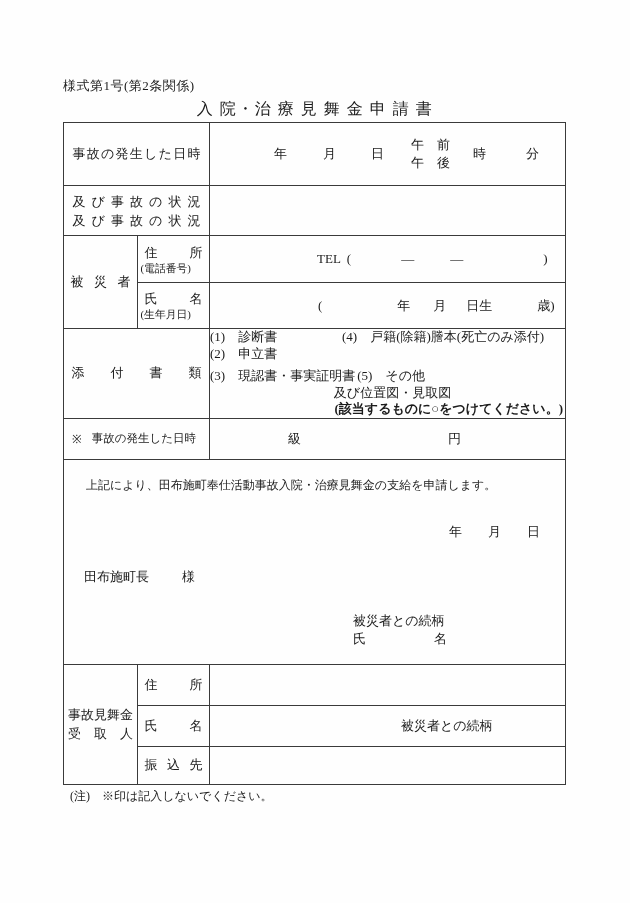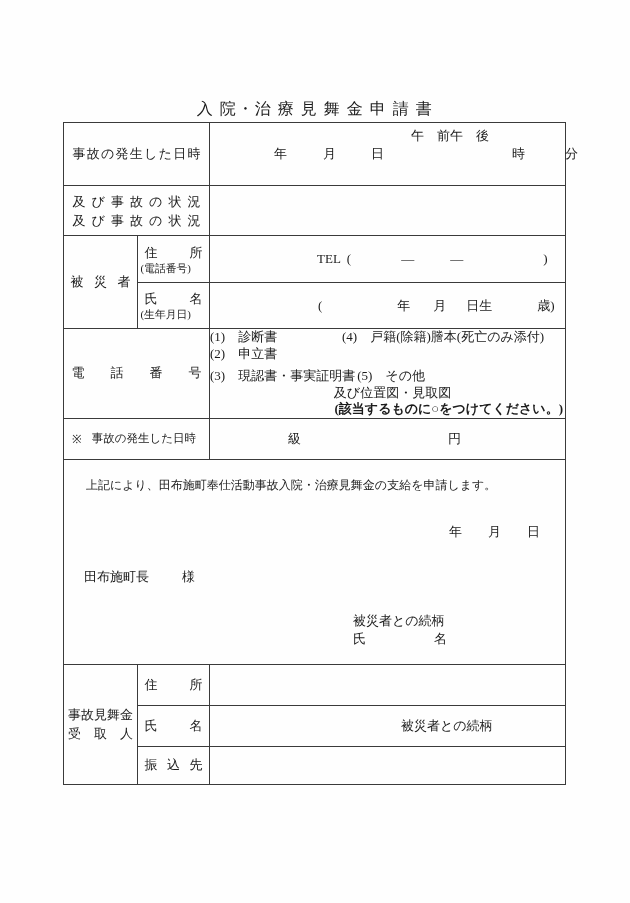--- a/index.html
+++ b/index.html
@@ -13,21 +13,21 @@
 
   table.form { position:absolute; left:63px; top:122px; width:502px; border-collapse:collapse; table-layout:fixed; }
   table.form td { border:1px solid #3a3a3a; padding:0; vertical-align:middle; font-size:13px; }
 
   .jl { text-align:justify; text-align-last:justify; margin:0 auto; }
   .lblwrap { margin:0 auto; }
   .sub { font-size:10.8px; white-space:nowrap; }
   .lh19 { line-height:19px; }
 
   .flexline { display:flex; align-items:center; white-space:nowrap; }
-  .ampm { display:flex; justify-content:center; height:54px; }
+  .ampm { display:flex; flex-direction:column; justify-content:center; height:54px; }
 
   .att { padding:5px 4px 0 4px; font-size:10.5px; line-height:16.5px; vertical-align:top; }
   .att-row { display:flex; white-space:nowrap; }
   .att-i1 { width:132px; }
   .att-gap { margin-top:6px; }
   .att-ind { margin-left:10px;text-align:center; }
   .att-note { text-align:right; padding-right:2px;font-weight:bold; }
 
   .dmg-label { display:flex; align-items:center; padding-left:8px; font-size:11.5px; white-space:nowrap; }
   .dmg-label .txt { margin-left:10px; }
@@ -42,20 +42,21 @@
 
   .rel-line { text-align:left; padding-left:191px; white-space:nowrap; }
   .footnote { position:absolute; left:70px; top:788px; font-size:12px; white-space:nowrap; }
   .vt { vertical-align:top; }
 </style>
 </head>
 <body>
 
 <div class="page">
 
+  <div class="form-number">様式第1号(第2条関係)</div>
   <div class="doc-title">入 院・治 療 見 舞 金 申 請 書</div>
 
   <table class="form">
     <colgroup>
         <col style="width:74px">
         <col style="width:72px">
         <col style="width:356px">
       </colgroup>
 
     <tbody>
@@ -120,21 +121,21 @@
           <span style="margin-left:75px">年</span>
           <span style="margin-left:23px">月</span>
           <span style="margin-left:20px">日生</span>
           <span style="margin-left:45px">歳)</span>
         </div>
       </td>
     </tr>
 
     <tr style="height:89px">
       <td colspan="2">
-        <div class="jl" style="width:130px">電話番号</div>
+        <div class="jl" style="width:130px">添付書類</div>
       </td>
       <td class="att">
         <div class="att-row">
           <span class="att-i1">(1)　診断書</span>
           <span>(4)　戸籍(除籍)謄本(死亡のみ添付)</span>
         </div>
         <div>(2)　申立書</div>
         <div class="att-row att-gap">
           <span style="margin-right:2px">(3)　現認書・事実証明書</span>
           <span>(5)　その他</span>
@@ -200,14 +201,15 @@
 
     <tr style="height:38px">
       <td>
         <div class="jl" style="width:58px">振込先</div>
       </td>
       <td></td>
     </tr>
   </tbody>
     </table>
 
+  <div class="footnote">(注)　※印は記入しないでください。</div>
 
 </div>
 
 </body></html>

